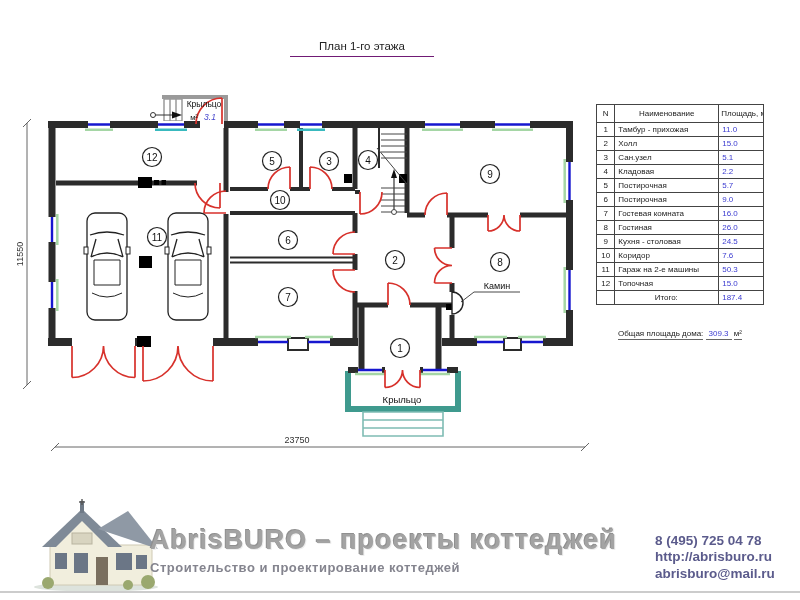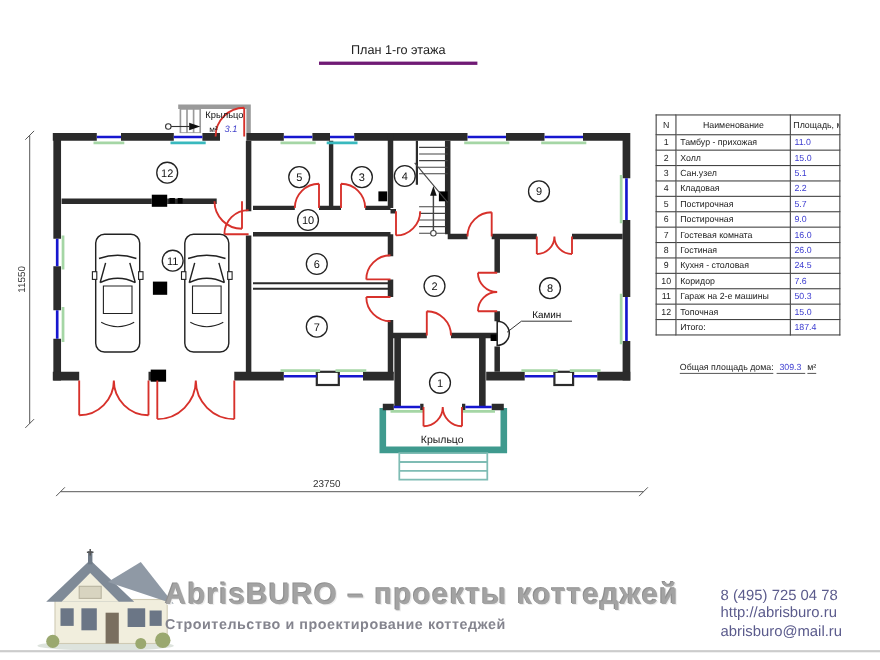--- a/index.html
+++ b/index.html
@@ -7,52 +7,52 @@
     --porch:#3f9a8e; --porchlight:#7fbcb4; --value:#3b3bd0; --brand:#a3a3a3;
     --tagline:#84848e; --contact:#5b5b8c; --rule:#cccccc;
   }
   *{box-sizing:border-box;margin:0;padding:0}
   html,body{width:800px;height:600px;background:#fff;overflow:hidden;
     font-family:"Liberation Sans",sans-serif;color:#222;position:relative}
   .abs{position:absolute}
 
   
   #plan-title{left:290px;top:40px;width:144px;text-align:center;font-size:11.5px;
-    padding-bottom:4px;border-bottom:3px solid #701a75;color:#222}
+    padding-bottom:4px;border-bottom:1px solid #701a75;color:#222}
 
   
   #plan-svg{left:0;top:0}
 
   #room-markers circle{fill:#fff;stroke:#222;stroke-width:1.2}
   #room-markers text{fill:#111;font-size:10px;text-anchor:middle;stroke:none}
 
   
   #legend{left:596px;top:104px;width:168px;font-size:8px}
   #legend .ttl{text-align:center;padding-bottom:2px;border-bottom:1px solid #666;
     margin:0 2px 8px 2px;white-space:nowrap}
   #legend table{border-collapse:collapse;width:100%;table-layout:fixed}
   #legend th,#legend td{border:1px solid #444;padding:2px 3px;font-weight:normal;
     overflow:hidden;white-space:nowrap}
   #legend col.c-n{width:18px}#legend col.c-name{width:102px}#legend col.c-area{width:44px}
   #legend th{text-align:center;padding:4px 2px}
   #legend td.num{text-align:center}
   #legend td.val{text-align:left;color:var(--value)}
-  #legend td.total-lbl{text-align:left;padding-right:4px}
+  #legend td.total-lbl{text-align:center;padding-right:4px}
   #total-area{margin-top:24px;text-align:center;white-space:nowrap}
   #total-area .lbl{border-bottom:1px solid #666;padding-bottom:1px}
   #total-area .v{color:var(--value);border-bottom:1px solid #666;padding:0 3px 1px 3px}
 
   
   #footer-rule{left:0;top:591px;width:800px;height:2px;background:var(--rule)}
   #brand{left:150px;top:525px;width:490px;text-align:left;font-size:27px;font-weight:bold;
     letter-spacing:1px;color:var(--brand);
     text-shadow:-1px -1px 0 #8f8f8f,1px 1px 0 #eee;white-space:nowrap}
   #tagline{left:150px;top:560px;width:490px;text-align:left;font-size:13px;font-weight:bold;
     letter-spacing:.5px;color:var(--tagline);white-space:nowrap}
-  #contacts{left:655px;top:533px;width:140px;font-size:13.5px;font-weight:normal;
+  #contacts{left:655px;top:533px;width:140px;font-size:13.5px;font-weight:bold;
     color:var(--contact);line-height:1.22;white-space:nowrap}
   #house{left:30px;top:497px}
 </style>
 </head>
 <body>
 
 <div class="abs" id="plan-title">План 1-го этажа</div>
 
 <svg class="abs" id="plan-svg" width="800" height="475" viewBox="0 0 800 475">
 

